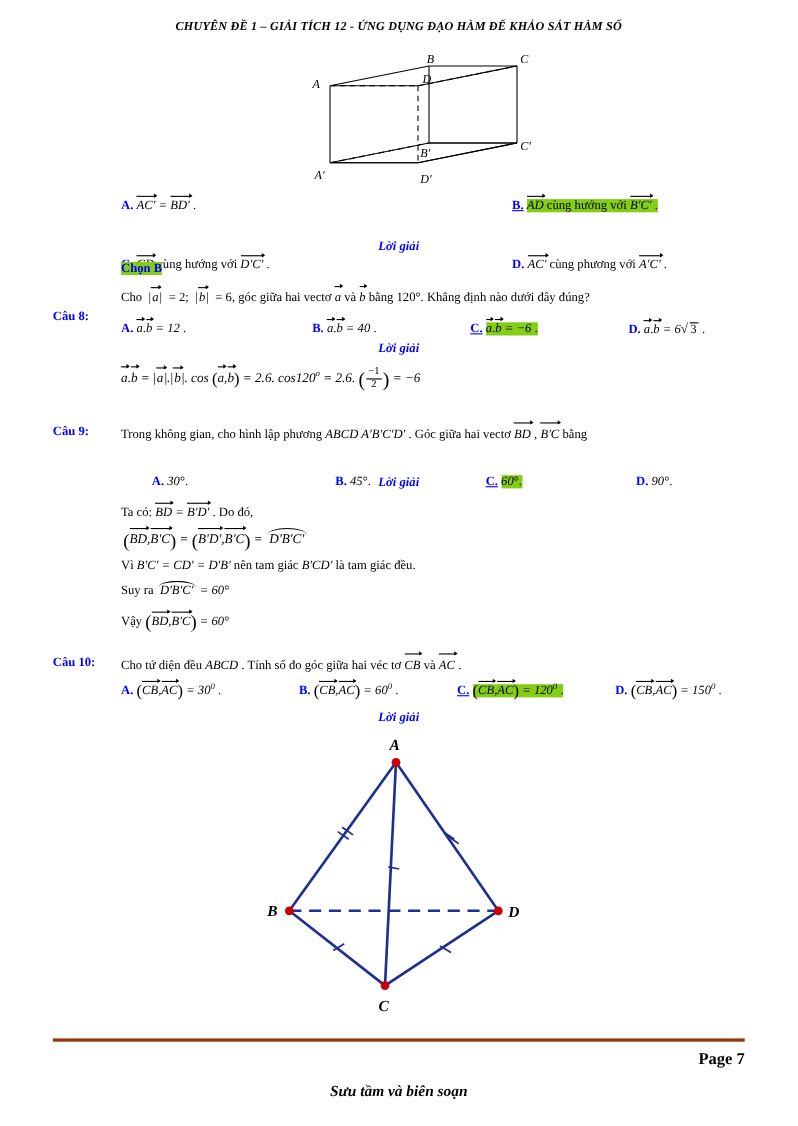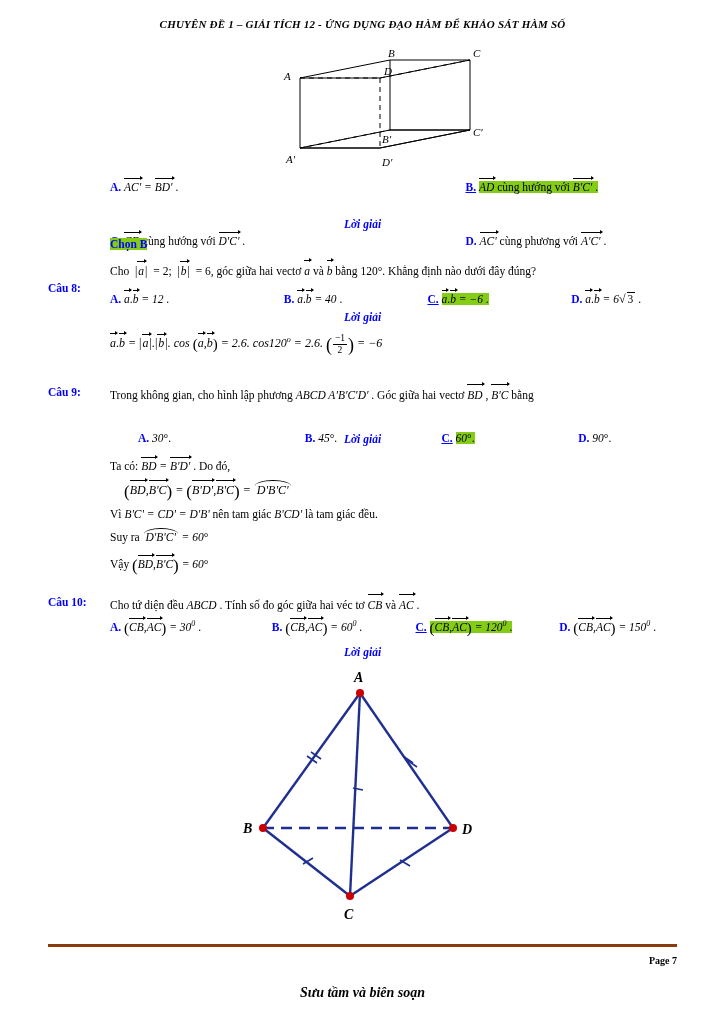--- a/index.html
+++ b/index.html
@@ -135,21 +135,21 @@
     right: 48px;
     top: 944px;
     height: 3px;
     background: #8c3b10;
   }
   .page-num {
     position: absolute;
     right: 48px;
     top: 955px;
     font-weight: bold;
-    font-size: 10px;
+    font-size: 15px;
   }
   .footer-text {
     position: absolute;
     width: 100%;
     top: 985px;
     text-align: center;
     font-style: italic;
     font-weight: bold;
     font-size: 14px;
   }
@@ -270,21 +270,21 @@
     </div>
     <div style="padding-left:30px;">
       <span class="blue">D.</span> <span class="mathi">90</span>°.
     </div>
   </div>
   <div class="loigiai" style="top:433px;">Lời giải</div>
 
   <div class="row" style="left:110px; top:459px;">
     Ta có: <span class="vec">BD</span> <span class="mathi">=</span> <span class="vec">B'D'</span> . Do đó,
   </div>
-  <div class="row" style="left:124px; top:482px; font-size:12px;">
+  <div class="row" style="left:112px; top:482px; font-size:12px;">
     <span style="font-size:17px; vertical-align:-3px;">(</span><span class="vec">BD</span><span class="mathi">,</span><span class="vec">B'C</span><span style="font-size:17px; vertical-align:-3px;">)</span>
     <span class="mathi">=</span>
     <span style="font-size:17px; vertical-align:-3px;">(</span><span class="vec">B'D'</span><span class="mathi">,</span><span class="vec">B'C</span><span style="font-size:17px; vertical-align:-3px;">)</span>
     <span class="mathi">=</span> <span class="arc">&nbsp;D'B'C'&nbsp;</span>
   </div>
   <div class="row" style="left:110px; top:508px;">
     Vì <span class="mathi">B'C' = CD' = D'B'</span> nên tam giác <span class="mathi">B'CD'</span> là tam giác đều.
   </div>
   <div class="row" style="left:110px; top:531px;">
     Suy ra <span class="arc">&nbsp;D'B'C'&nbsp;</span> <span class="mathi">= 60</span>°

